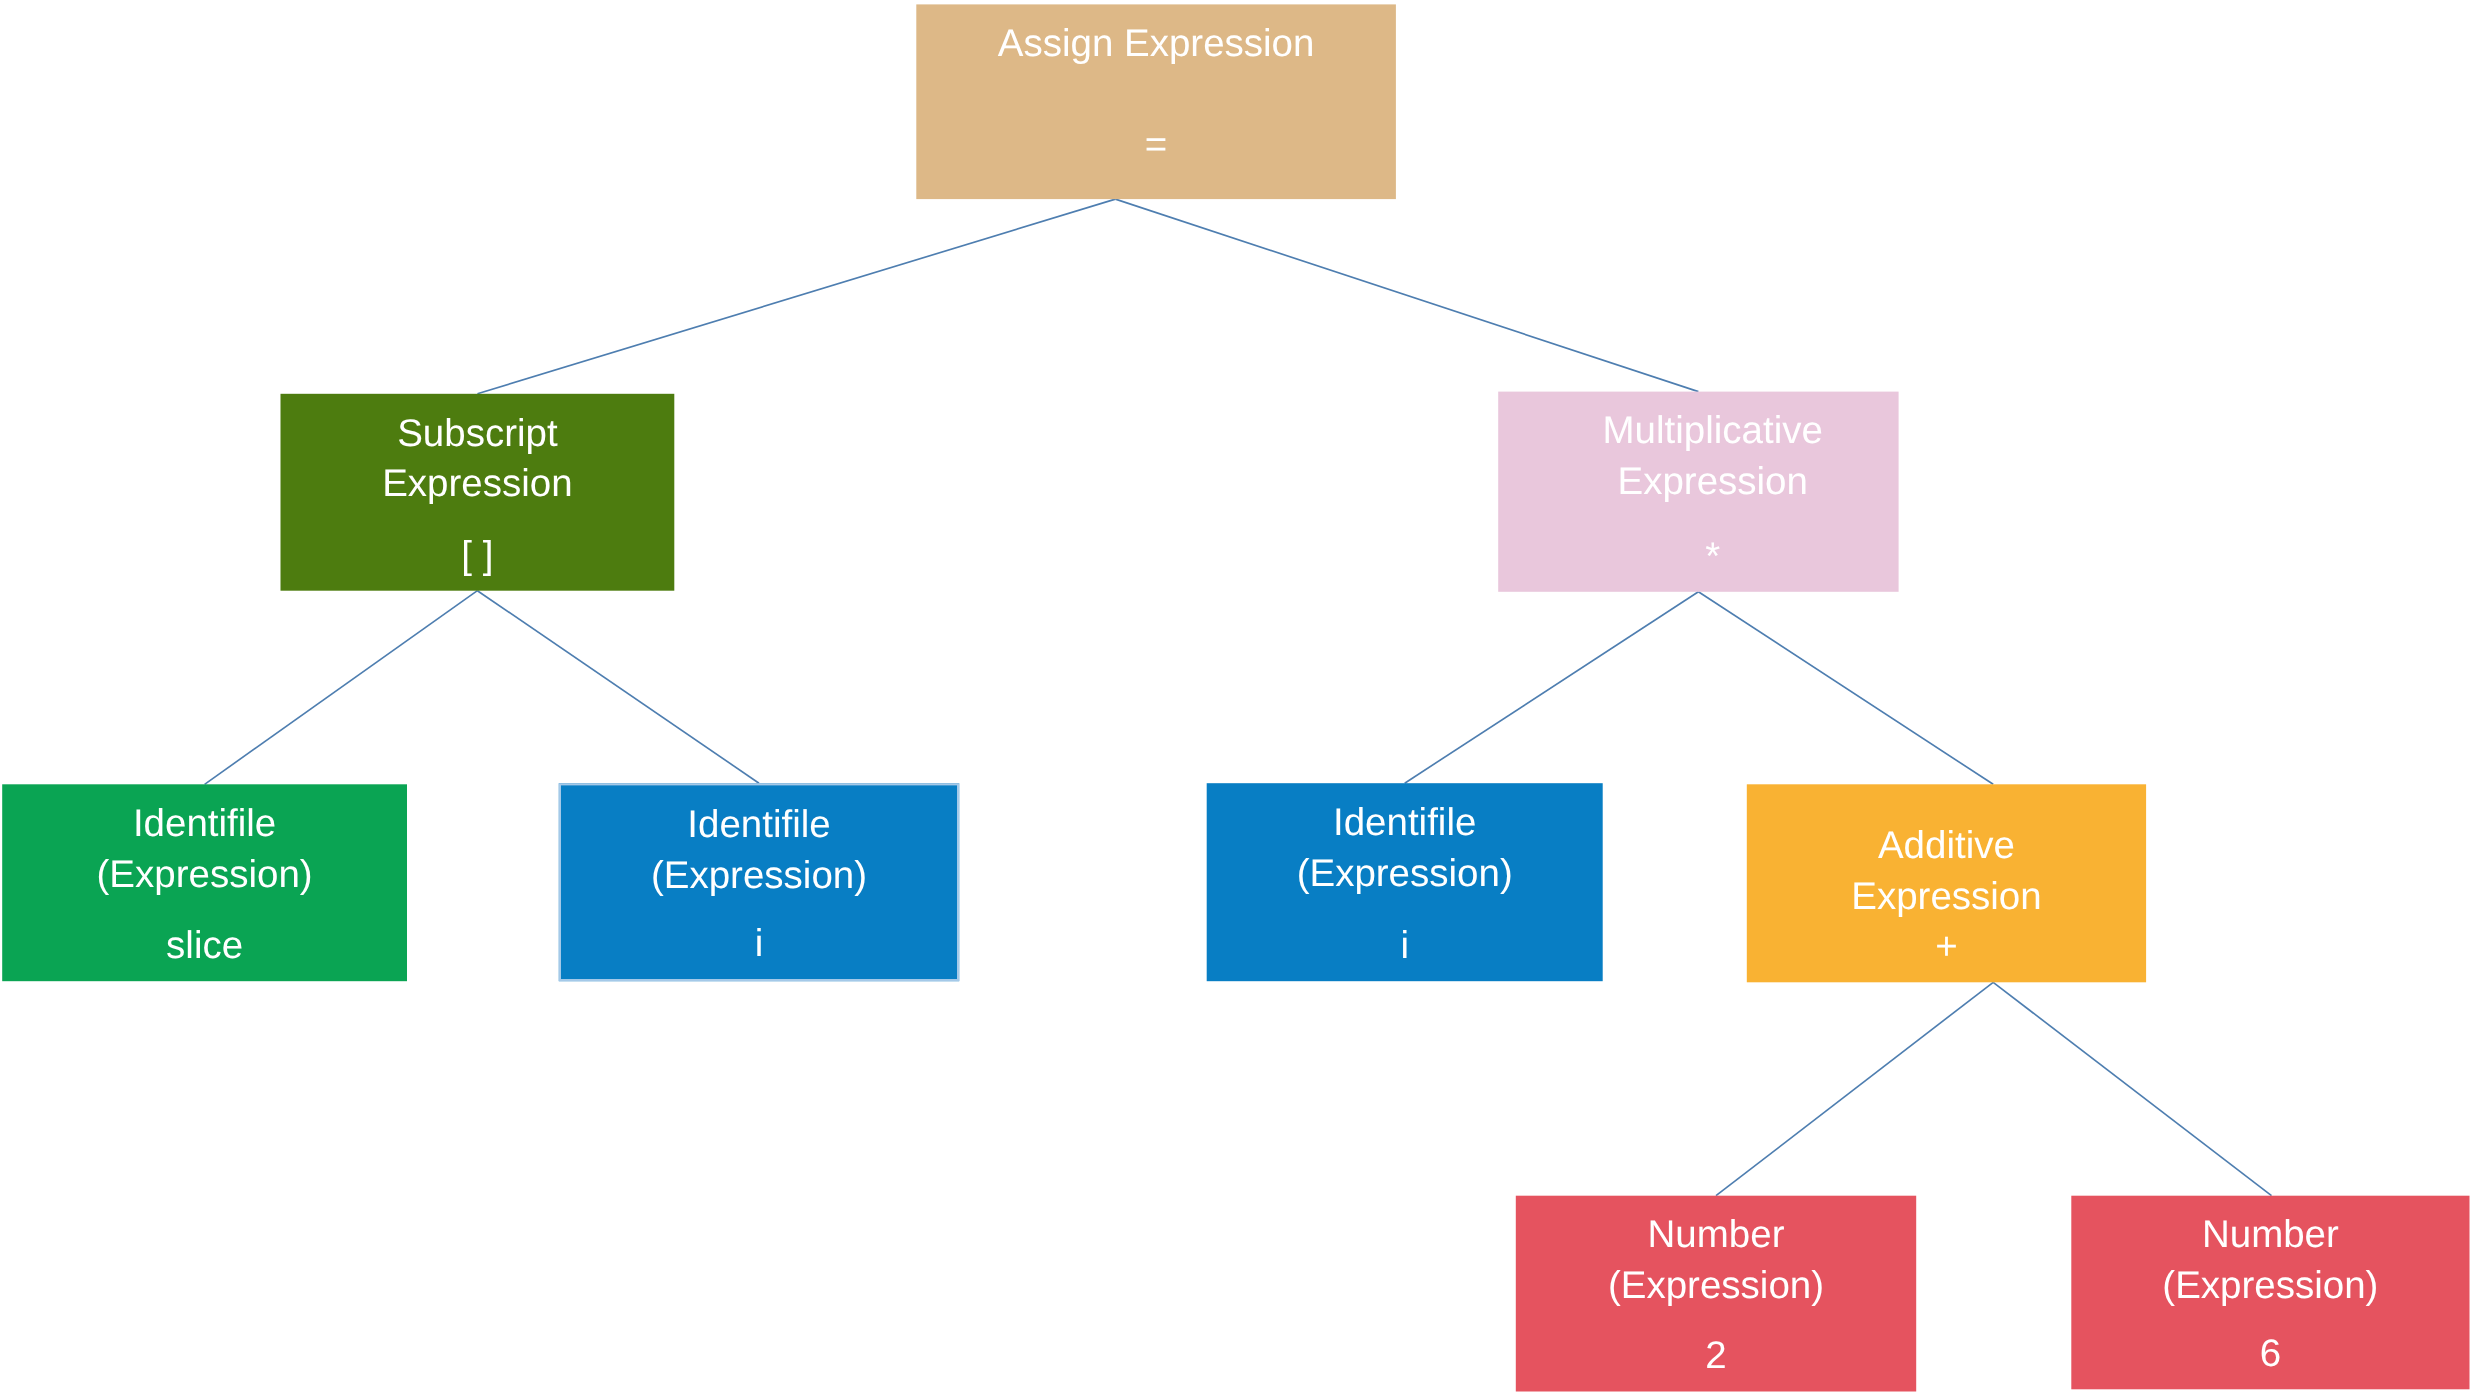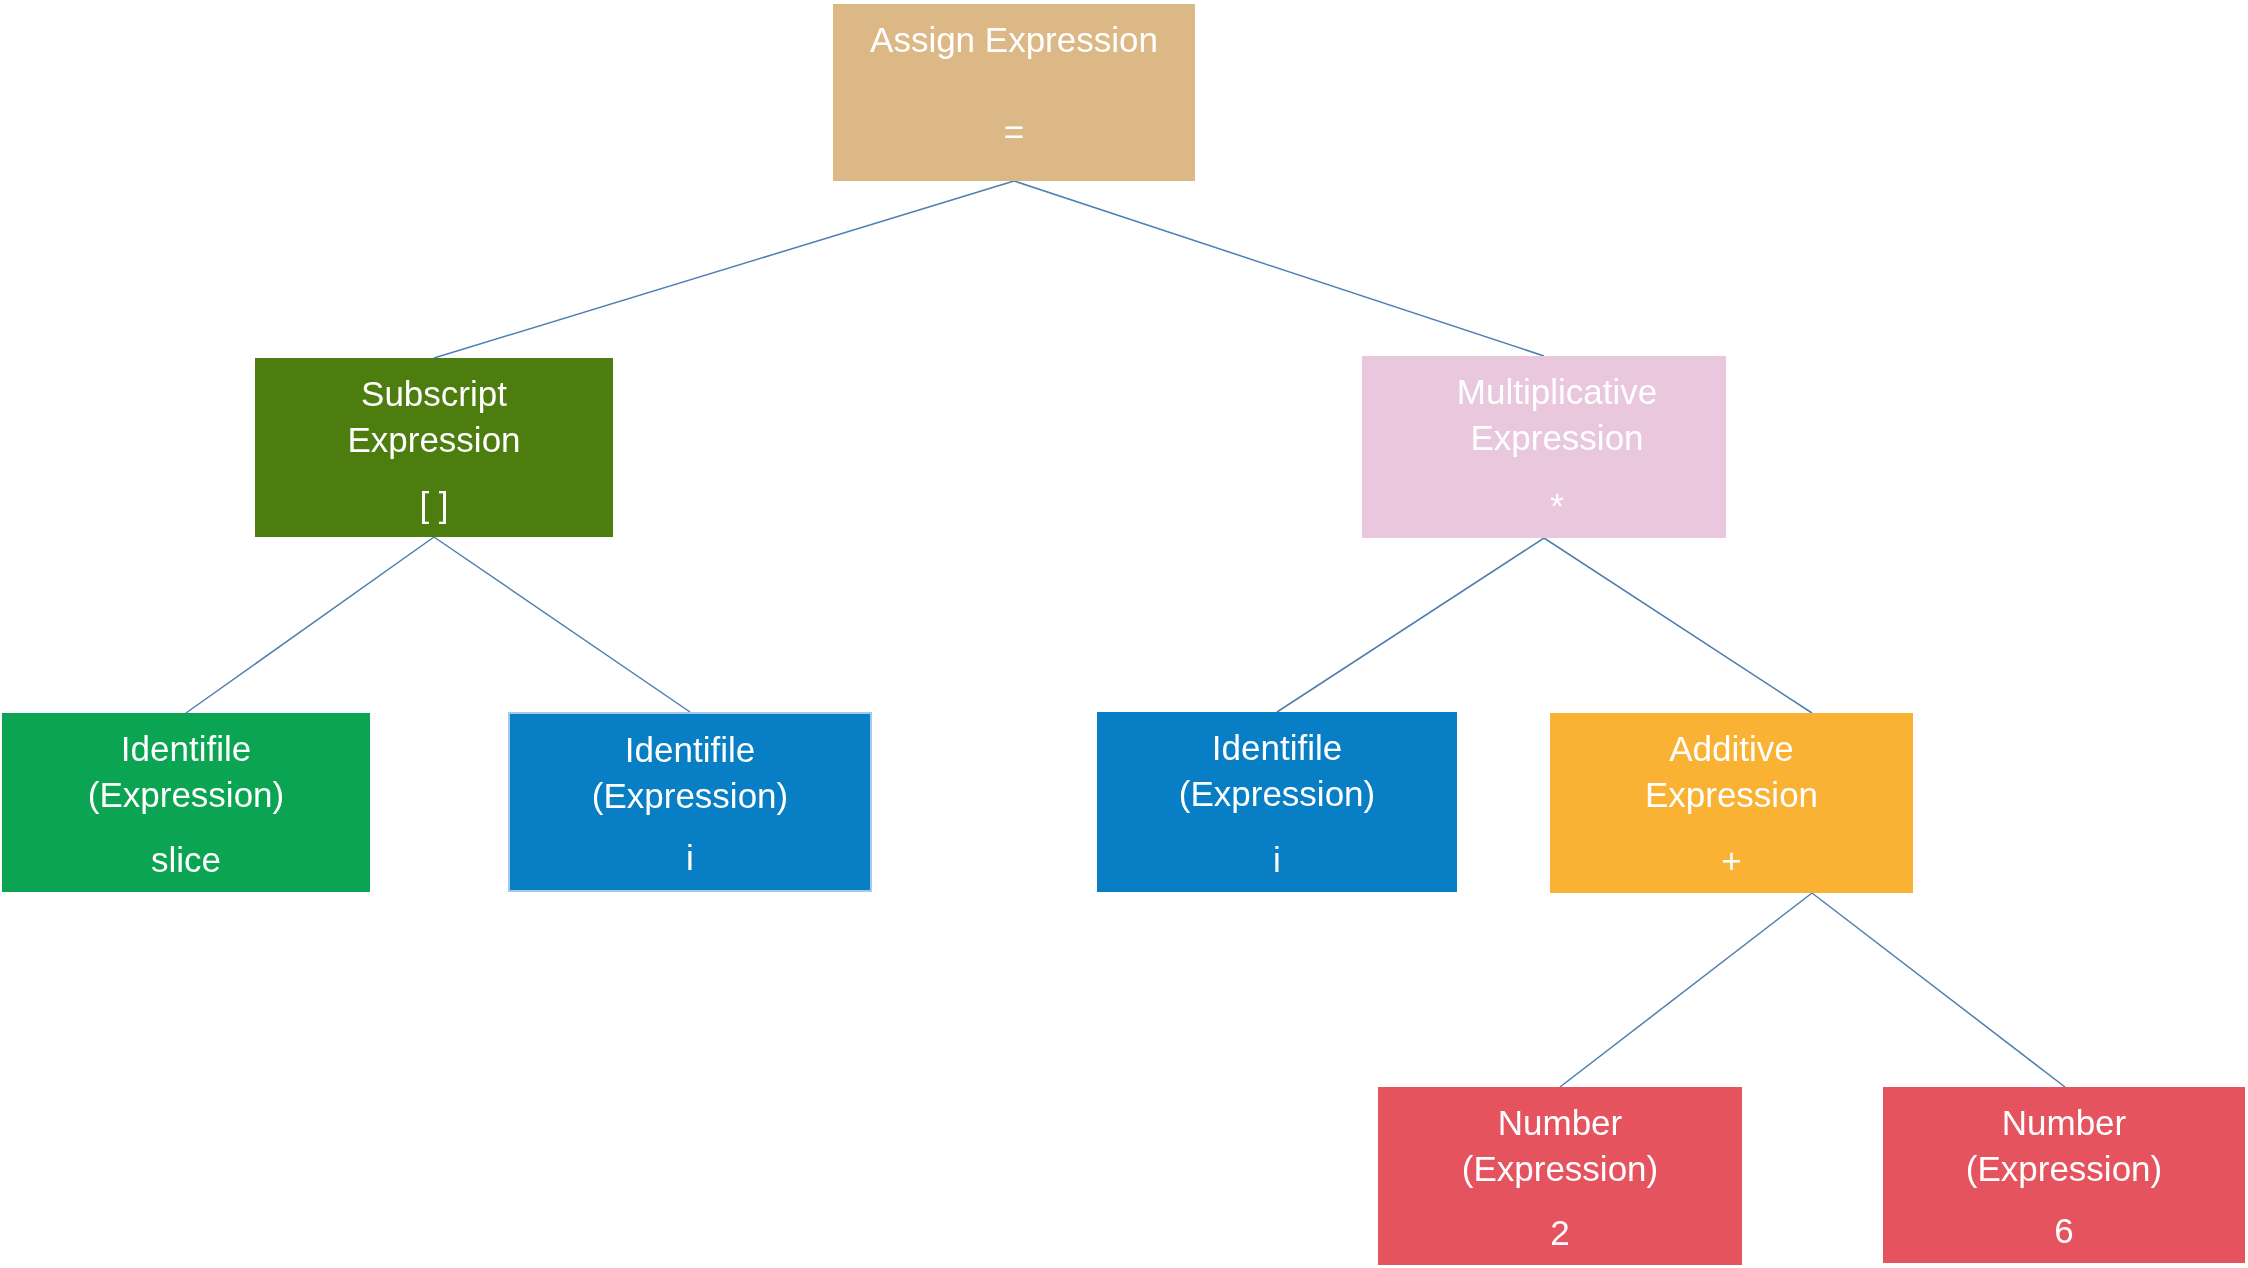--- a/index.html
+++ b/index.html
@@ -35,27 +35,27 @@
     font-size: 35px;
     line-height: 46px;
     padding: 13px 8px 9px 8px;
   }
   .node .title { white-space: pre-line; }
   .node .value { white-space: nowrap; }
   .node.pad-b-lg { padding-bottom: 26px; }
   .node.outlined { border: 2px solid #A5C9E8; }
 
   
-  .n-assign      { left: 833px;  top: 4px;    width: 362px; height: 177px; gap: 46px; }
+  .n-assign      { left: 833px;  top: 4px;    width: 436px; height: 177px; gap: 46px; }
   .n-subscript   { left: 255px;  top: 358px;  width: 358px; height: 179px; }
   .n-mult        { left: 1362px; top: 356px;  width: 364px; height: 182px; padding-left: 34px; }
   .n-ident-slice { left: 2px;    top: 713px;  width: 368px; height: 179px; }
   .n-ident-i-l   { left: 508px;  top: 712px;  width: 364px; height: 180px; }
   .n-ident-i-r   { left: 1097px; top: 712px;  width: 360px; height: 180px; }
-  .n-additive    { left: 1550px; top: 713px;  width: 363px; height: 180px; }
+  .n-additive    { left: 1588px; top: 713px;  width: 363px; height: 180px; justify-content: flex-end; }
   .n-num-2       { left: 1378px; top: 1087px; width: 364px; height: 178px; }
   .n-num-6       { left: 1883px; top: 1087px; width: 362px; height: 176px; }
 </style>
 </head>
 <body>
 
 <div class="canvas">
 
   <svg class="edges" viewBox="0 0 2248 1268" xmlns="http://www.w3.org/2000/svg">
     <line stroke-width="1.5" x1="1014" y1="181" x2="434" y2="358" stroke="#4E7EB0"></line>

